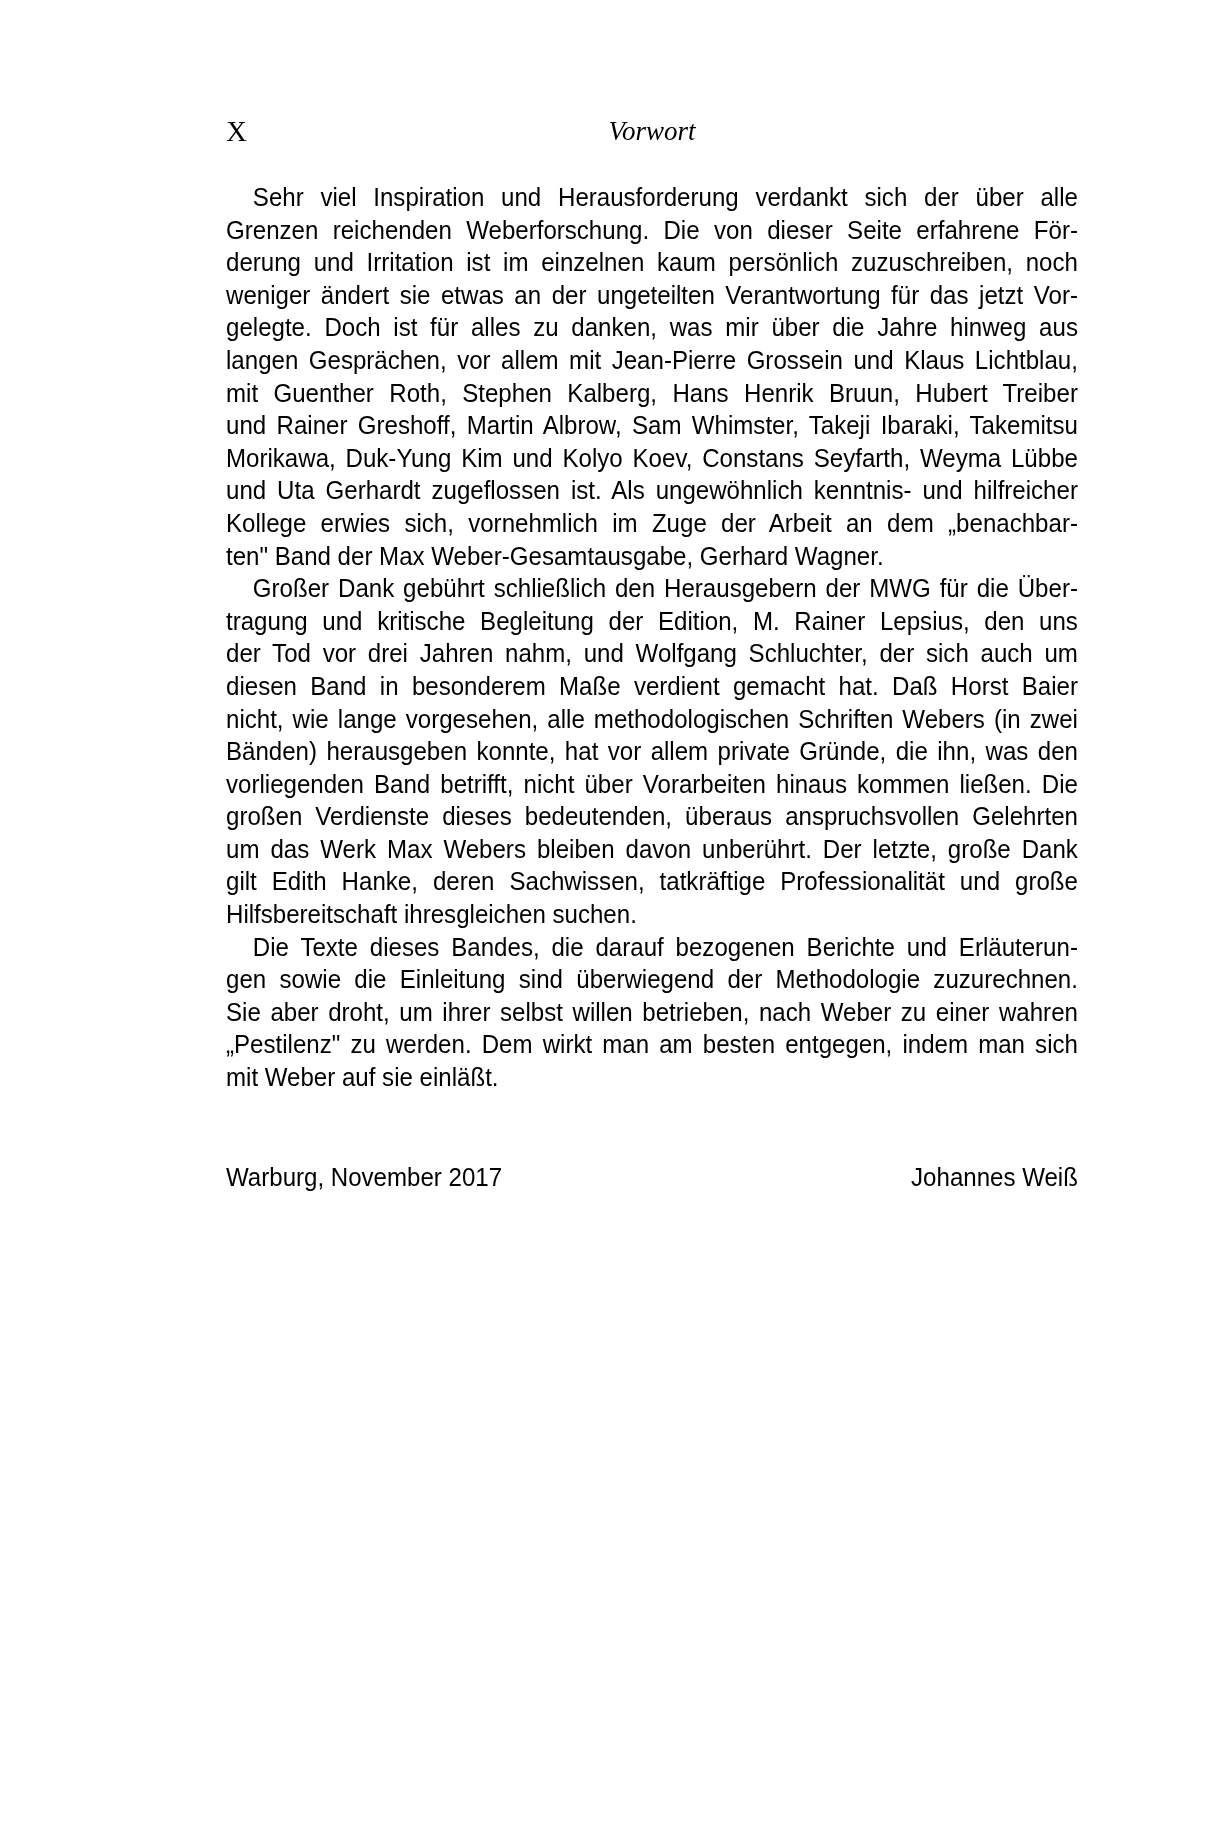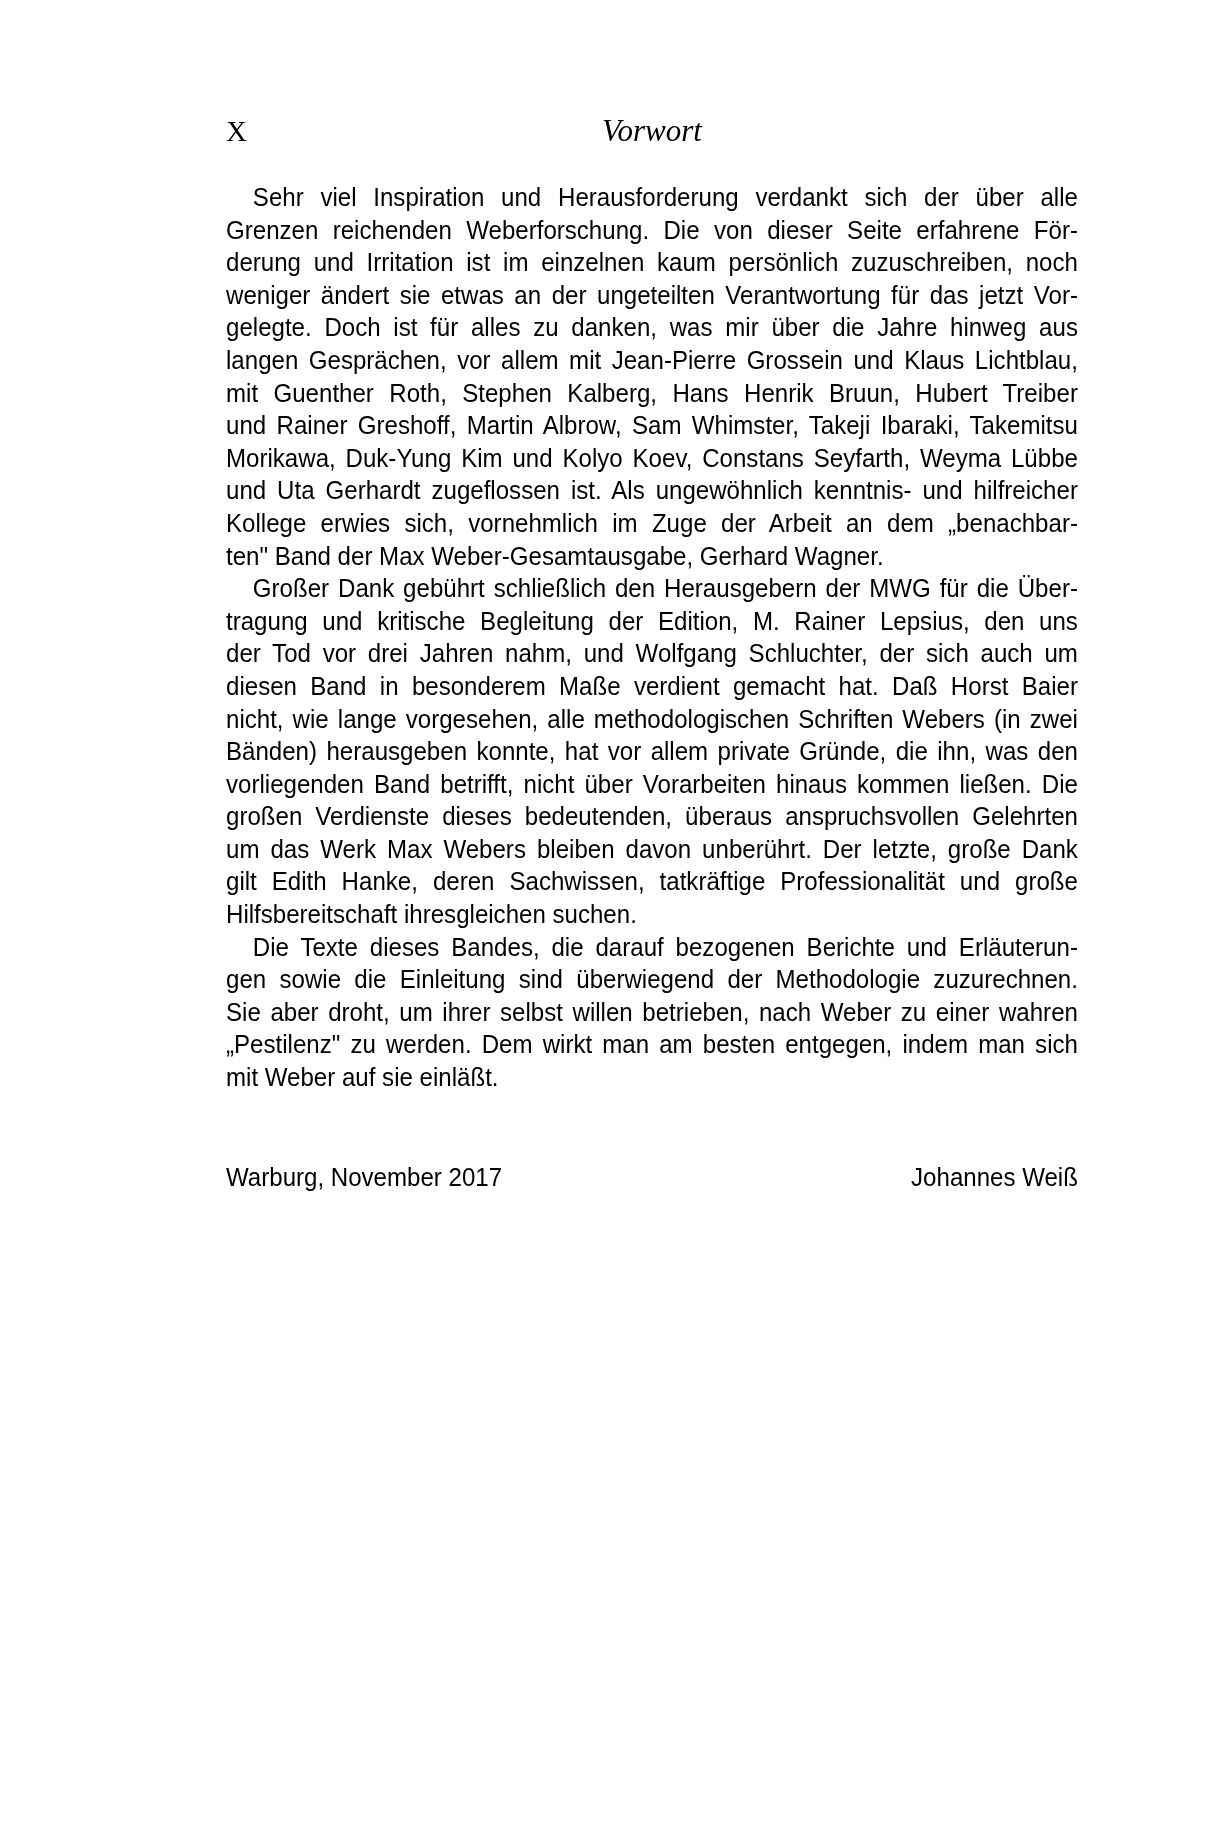--- a/index.html
+++ b/index.html
@@ -24,21 +24,21 @@
     left: 0;
     top: 0;
     font-size: 29px;
     line-height: 34px;
     letter-spacing: 1px;
   }
   .title {
     width: 100%;
     text-align: center;
     font-style: italic;
-    font-size: 31px;
+    font-size: 27px;
     line-height: 34px;
   }
   .body-block {
     position: absolute;
     left: 226px;
     top: 181px;
     width: 920px;
     transform: scaleX(0.926);
     transform-origin: 0 0;
     font-family: "Liberation Sans", sans-serif;

